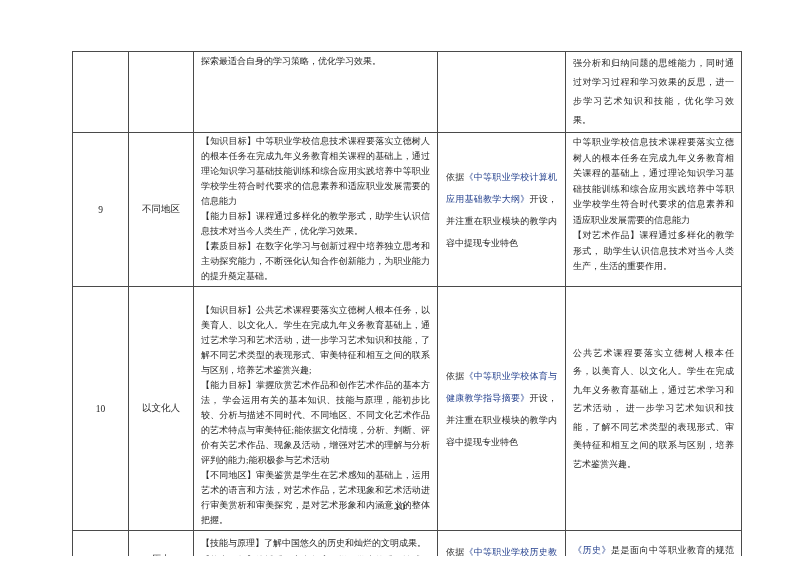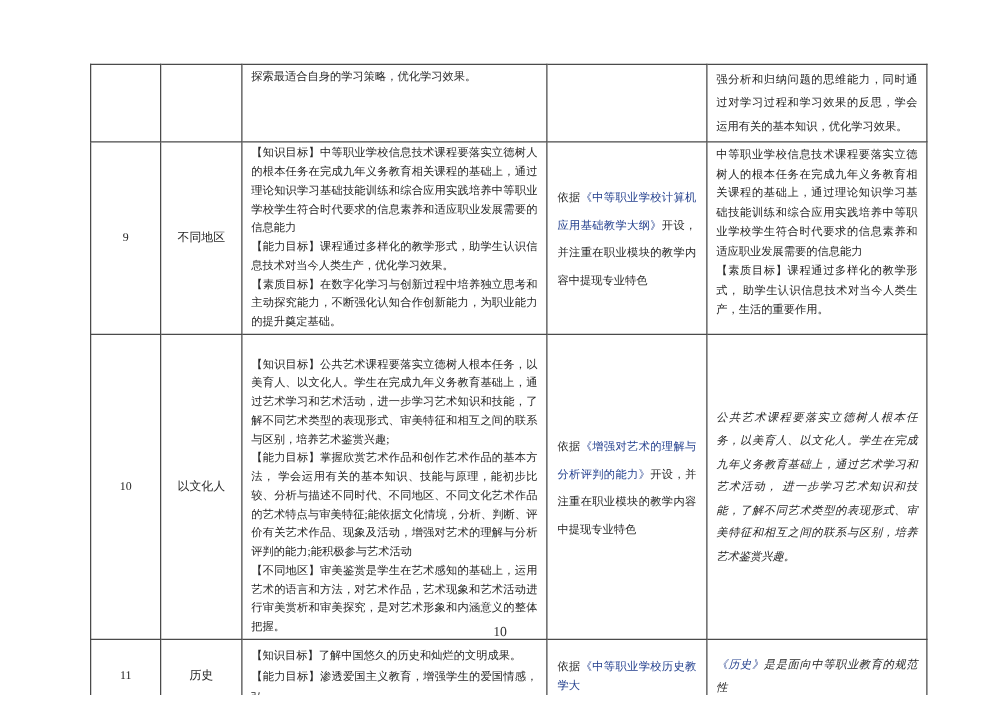--- a/index.html
+++ b/index.html
@@ -28,21 +28,21 @@
   td.cell-no, td.cell-subject{
     text-align:center;vertical-align:middle;font-size:9.5px;
   }
   td.cell-obj p{margin:0;line-height:15px;text-align:justify;}
   td.cell-basis{
     vertical-align:middle;line-height:22px;text-align:justify;padding:12px 8px;
   }
   td.cell-remark p{margin:0;line-height:15.5px;text-align:justify;}
   td.cell-remark.loose p{line-height:19px;}
   td.cell-remark.mid{vertical-align:middle;}
-  td.cell-remark.mid p{line-height:18.5px;font-style:italic;}
+  td.cell-remark.mid p{line-height:18.5px;}
   .row-carry{height:51px;}
   .row-9{height:147px;}
   .row-10{height:205px;}
   .row-11{height:43px;}
   .book-title{color:#24408e;}
   .page-number{
     position:absolute;left:0;top:500px;width:800px;
     text-align:center;font-size:11px;color:#333;
   }
 </style>
@@ -62,62 +62,62 @@
 
     <tbody>
         <tr class="row-carry">
       <td class="cell-no"></td>
       <td class="cell-subject"></td>
       <td class="cell-obj">
         <p>探索最适合自身的学习策略，优化学习效果。</p>
       </td>
       <td class="cell-basis"></td>
       <td class="cell-remark loose">
-        <p>强分析和归纳问题的思维能力，同时通过对学习过程和学习效果的反思，学会运用有关的基本知识，优化学习效果。</p>
+        <p>强分析和归纳问题的思维能力，同时通过对学习过程和学习效果的反思，进一步学习艺术知识和技能，优化学习效果。</p>
       </td>
     </tr>
 
     <tr class="row-9">
       <td class="cell-no">9</td>
       <td class="cell-subject">不同地区</td>
       <td class="cell-obj" style="padding-top:1px;">
         <p>【知识目标】中等职业学校信息技术课程要落实立德树人的根本任务在完成九年义务教育相关课程的基础上，通过理论知识学习基础技能训练和综合应用实践培养中等职业学校学生符合时代要求的信息素养和适应职业发展需要的信息能力</p>
         <p>【能力目标】课程通过多样化的教学形式，助学生认识信息技术对当今人类生产，优化学习效果。</p>
         <p>【素质目标】在数字化学习与创新过程中培养独立思考和主动探究能力，不断强化认知合作创新能力，为职业能力的提升奠定基础。</p>
       </td>
       <td class="cell-basis">
         <span>依据</span><span class="book-title">《中等职业学校计算机应用基础教学大纲》</span><span>开设，并注重在职业模块的教学内容中提现专业特色</span>
       </td>
       <td class="cell-remark">
         <p>中等职业学校信息技术课程要落实立德树人的根本任务在完成九年义务教育相关课程的基础上，通过理论知识学习基础技能训练和综合应用实践培养中等职业学校学生符合时代要求的信息素养和适应职业发展需要的信息能力</p>
-        <p>【素质目标】课程通过多样化的教学形式， 助学生认识信息技术对当今人类生产，生活的重要作用。</p>
+        <p>【对艺术作品】课程通过多样化的教学形式， 助学生认识信息技术对当今人类生产，生活的重要作用。</p>
       </td>
     </tr>
 
     <tr class="row-10">
       <td class="cell-no">10</td>
       <td class="cell-subject">以文化人</td>
       <td class="cell-obj" style="padding-top:16px;">
         <p>【知识目标】公共艺术课程要落实立德树人根本任务，以美育人、以文化人。学生在完成九年义务教育基础上，通过艺术学习和艺术活动，进一步学习艺术知识和技能，了解不同艺术类型的表现形式、审美特征和相互之间的联系与区别，培养艺术鉴赏兴趣;</p>
         <p>【能力目标】掌握欣赏艺术作品和创作艺术作品的基本方法， 学会运用有关的基本知识、技能与原理，能初步比较、分析与描述不同时代、不同地区、不同文化艺术作品的艺术特点与审美特征;能依据文化情境，分析、判断、评价有关艺术作品、现象及活动，增强对艺术的理解与分析评判的能力;能积极参与艺术活动</p>
         <p>【不同地区】审美鉴赏是学生在艺术感知的基础上，运用艺术的语言和方法，对艺术作品，艺术现象和艺术活动进行审美赏析和审美探究，是对艺术形象和内涵意义的整体把握。</p>
       </td>
       <td class="cell-basis">
-        <span>依据</span><span class="book-title">《增强对艺术的理解与分析评判的能力》</span><span>开设，并注重在职业模块的教学内容中提现专业特色</span>
+        <span>依据</span><span class="book-title">《中等职业学校体育与健康教学指导摘要》</span><span>开设，并注重在职业模块的教学内容中提现专业特色</span>
       </td>
       <td class="cell-remark mid">
         <p>公共艺术课程要落实立德树人根本任务，以美育人、以文化人。学生在完成九年义务教育基础上，通过艺术学习和艺术活动， 进一步学习艺术知识和技能，了解不同艺术类型的表现形式、审美特征和相互之间的联系与区别，培养艺术鉴赏兴趣。</p>
       </td>
     </tr>
 
     <tr class="row-11">
       <td class="cell-no">11</td>
       <td class="cell-subject">历史</td>
       <td class="cell-obj" style="padding-top:4px;">
-        <p style="line-height:17px;">【知识目标】了解中国悠久的历史和灿烂的文明成果。</p>
+        <p style="line-height:17px;">【技能与原理】了解中国悠久的历史和灿烂的文明成果。</p>
         <p style="line-height:17px;">【能力目标】渗透爱国主义教育，增强学生的爱国情感，弘</p>
       </td>
       <td class="cell-basis" style="line-height:15px;">
         <span>依据</span><span class="book-title">《中等职业学校历史教学大</span>
       </td>
       <td class="cell-remark mid">
         <p><span class="book-title">《历史》</span><span>是是面向中等职业教育的规范性</span></p>
       </td>
     </tr>
   </tbody>

